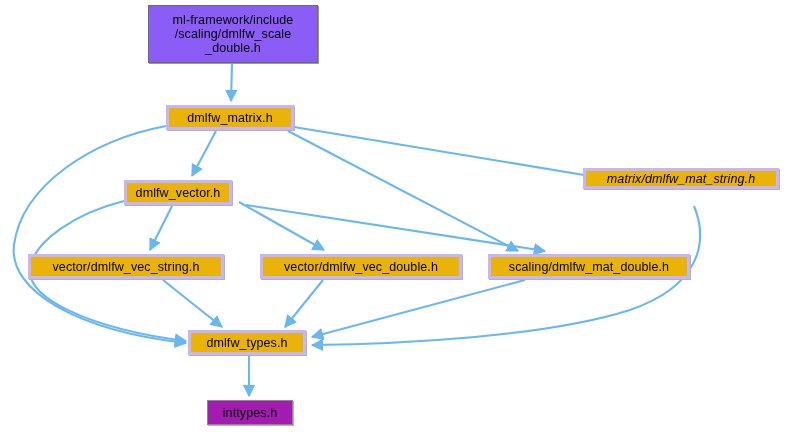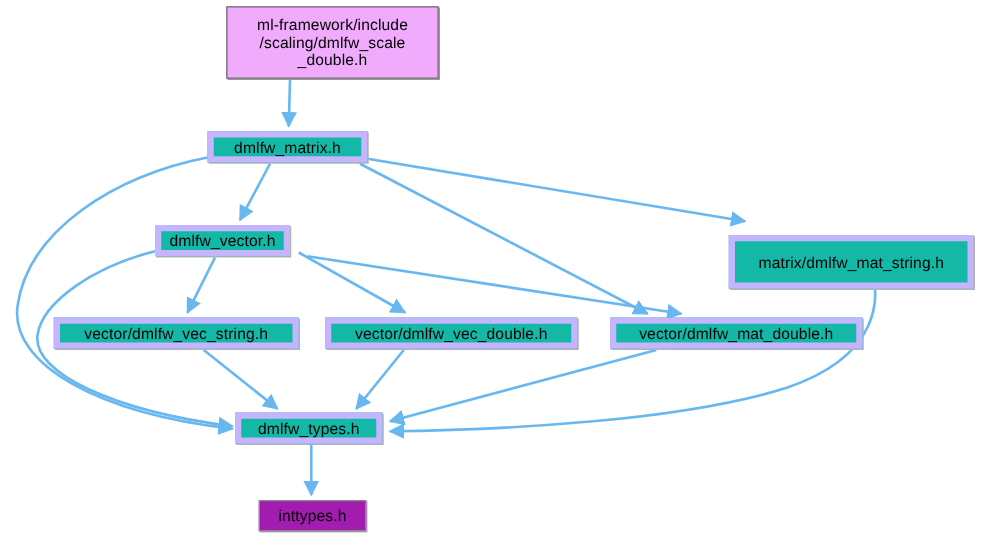--- a/index.html
+++ b/index.html
@@ -30,29 +30,28 @@
     justify-content: center;
     text-align: center;
     font-size: 12.5px;
     color: #000000;
     line-height: 14px;
     letter-spacing: 0.1px;
     white-space: pre-line;
     z-index: 5;
   }
   .node-plain {
-    background: #14b8a6;
-    border: 5px solid #c4b5fd;
+    background: #eab308;
+    border: 3px solid #c4b5fd;
     box-shadow: 1px 1px 0 0 #b4b4b4;
   }
   .node-root {
-    background: #f0abfc;
+    background: #8b5cf6;
     border: 1px solid #6b6b6b;
     box-shadow: 1px 1px 0 0 #9a9a9a;
-    margin-left: 33px;
   }
   .node-sys {
     background: #a21caf;
     border: 1px solid #8a8a8a;
     box-shadow: 1px 1px 0 0 #b4b4b4;
   }
   .node-label {
     display: block;
     padding: 0 4px;
   }
@@ -107,34 +106,34 @@
   </div>
 
   <div class="node-box node-plain" style="left:166px; top:105px; width:128px; height:25px;">
     <span class="node-label">dmlfw_matrix.h</span>
   </div>
 
   <div class="node-box node-plain" style="left:124px; top:180px; width:108px; height:25px;">
     <span class="node-label">dmlfw_vector.h</span>
   </div>
 
-  <div class="node-box node-plain" style="left:583px; top:188px; width:196px; height:43px;">
+  <div class="node-box node-plain" style="left:583px; top:168px; width:196px; height:21px;font-style:italic;">
     <span class="node-label">matrix/dmlfw_mat_string.h</span>
   </div>
 
-  <div class="node-box node-plain" style="left:43px; top:254px; width:196px; height:25px;">
+  <div class="node-box node-plain" style="left:28px; top:254px; width:196px; height:25px;">
     <span class="node-label">vector/dmlfw_vec_string.h</span>
   </div>
 
   <div class="node-box node-plain" style="left:260px; top:254px; width:202px; height:25px;">
     <span class="node-label">vector/dmlfw_vec_double.h</span>
   </div>
 
   <div class="node-box node-plain" style="left:488px; top:254px; width:202px; height:25px;">
-    <span class="node-label">vector/dmlfw_mat_double.h</span>
+    <span class="node-label">scaling/dmlfw_mat_double.h</span>
   </div>
 
   <div class="node-box node-plain" style="left:188px; top:330px; width:118px; height:25px;">
     <span class="node-label">dmlfw_types.h</span>
   </div>
 
   <div class="node-box node-sys" style="left:207px; top:400px; width:86px; height:25px;">
     <span class="node-label">inttypes.h</span>
   </div>
 

